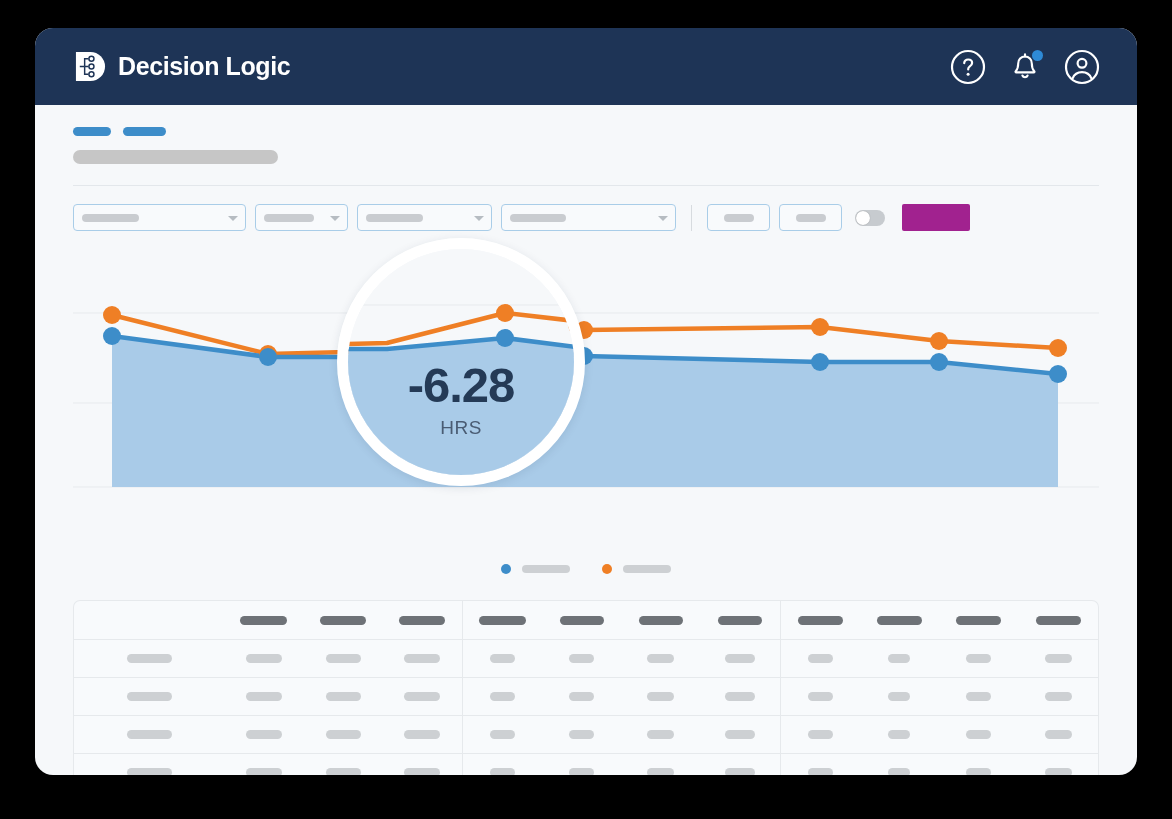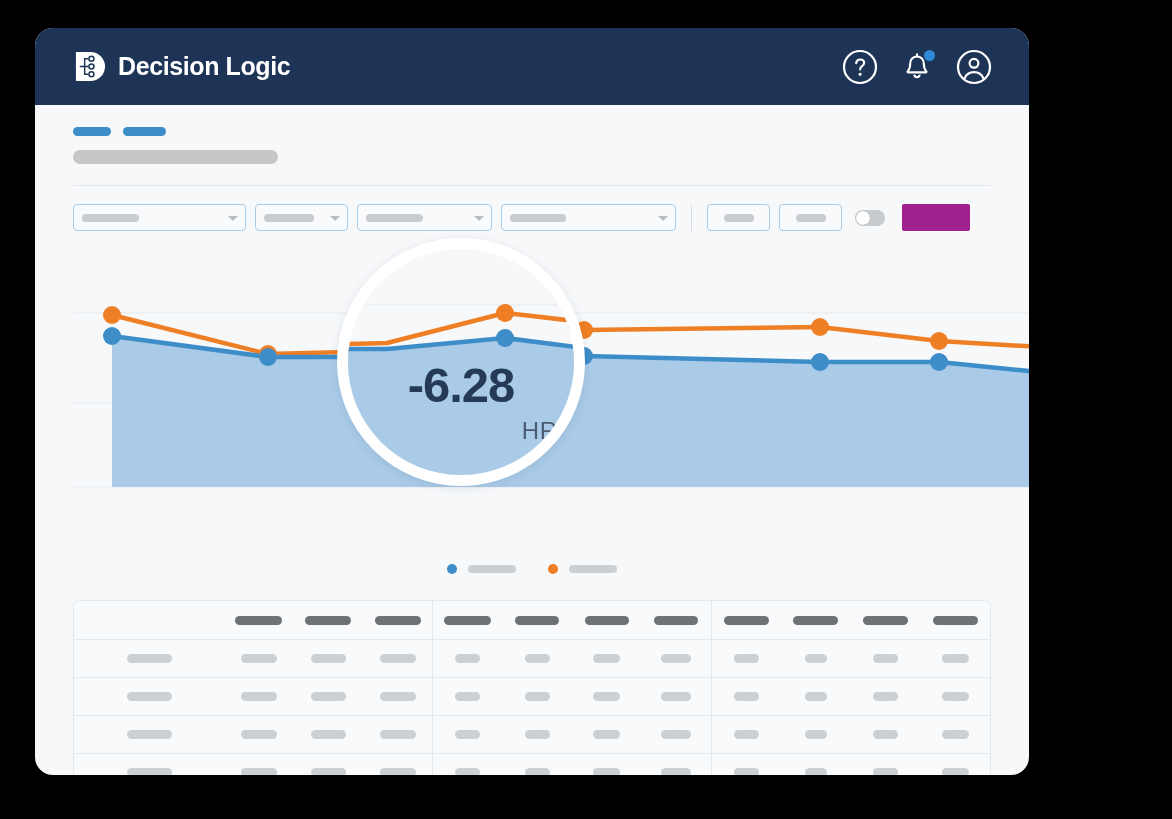--- a/index.html
+++ b/index.html
@@ -8,21 +8,21 @@
     background: #000000;
     font-family: "Liberation Sans", sans-serif;
     overflow: hidden;
   }
   .stage { position: relative; width: 1172px; height: 819px; }
 
   
   .app-window {
     position: absolute;
     left: 35px; top: 28px;
-    width: 994px; height: 747px;
+    width: 1102px; height: 747px;
     background: #f6f8fa;
     border-radius: 18px;
     overflow: hidden;
   }
 
   
   .app-header {
     position: relative;
     height: 77px;
     background: #1e3456;
@@ -164,24 +164,23 @@
   }
   .mag-value {
     font-size: 49px;
     font-weight: bold;
     color: #243a56;
     letter-spacing: -1px;
     line-height: 1;
   }
   .mag-unit {
     margin-top: 7px;
-    font-size: 24px;
+    font-size: 19px;
     color: #4a5c73;
     letter-spacing: 0.5px;
-    text-align: right;
   }
 
   
   .legend {
     display: flex; justify-content: center; align-items: center;
     gap: 32px;
     margin-top: 9px;
   }
   .legend-item { display: flex; align-items: center; gap: 11px; }
   .legend-dot { width: 10px; height: 10px; border-radius: 50%; }

